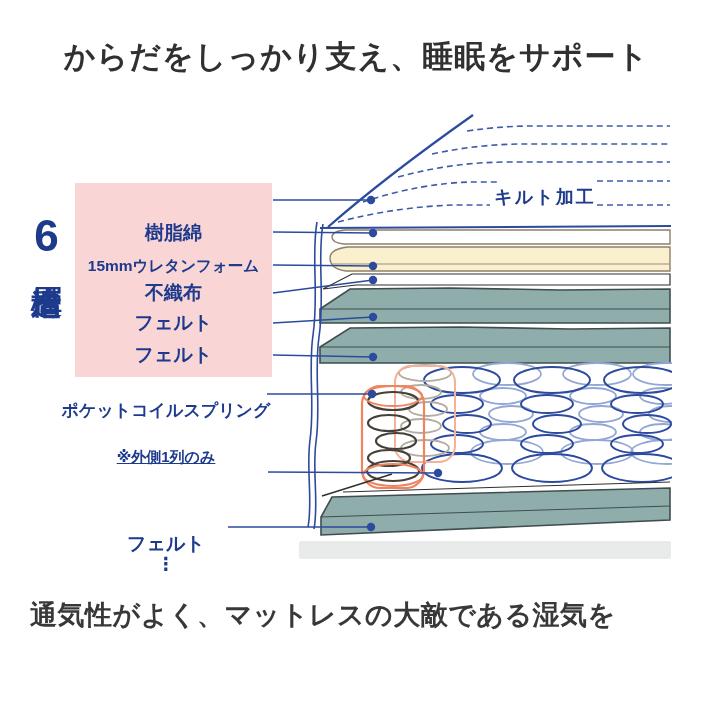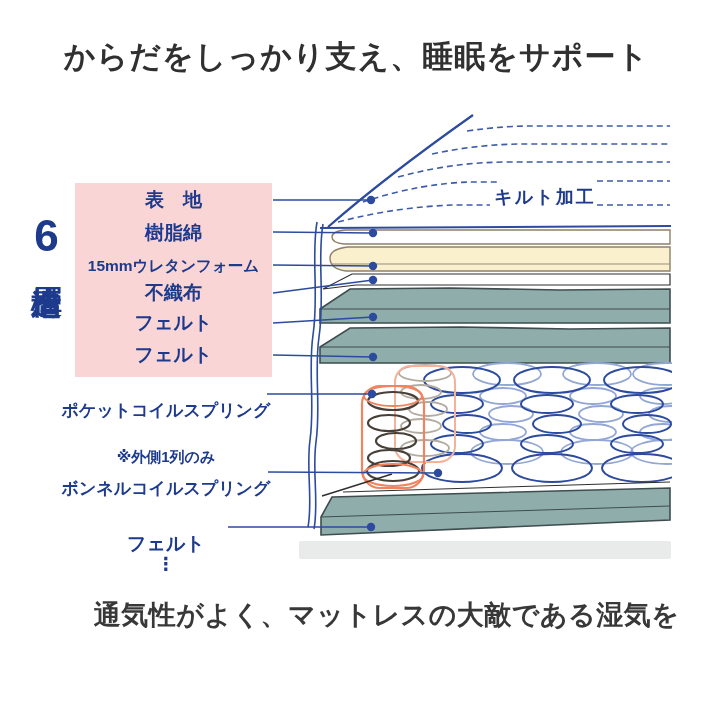--- a/index.html
+++ b/index.html
@@ -11,49 +11,47 @@
           color:#1d3a8c;font-weight:700;line-height:1;letter-spacing:1px;}
   .vlabel .num{font-size:44px;font-weight:700;}
   .vlabel .kanji{font-size:31px;}
   .pinkbox{position:absolute;left:75px;top:183px;width:197px;height:194px;background:#f9d5d5;}
   .pinkbox .row{position:absolute;left:0;width:100%;text-align:center;color:#1d3a8c;
                 font-weight:700;font-size:19px;line-height:22px;white-space:nowrap;}
   .pinkbox .row.small{font-size:15.5px;text-align:center;}
   .lowerlabels{position:absolute;left:60px;top:0;width:212px;height:713px;pointer-events:none;margin-top:16px;}
   .lowerlabels .row{position:absolute;left:0;width:100%;text-align:center;color:#1d3a8c;
                     font-weight:700;white-space:nowrap;}
-  .footer{position:absolute;top:597px;left:0;width:713px;text-align:center;
+  .footer{position:absolute;top:597px;left:0;width:713px;
           color:#383838;font-size:27px;font-weight:600;line-height:37px;letter-spacing:0.5px;}
   .footer .l1{transform:translateX(30px);}
   svg.diagram{position:absolute;left:0;top:0;}
 </style>
 </head>
 <body>
 
 <div class="page">
 
   <div class="title">からだをしっかり支え、睡眠をサポート</div>
 
   <div class="vlabel">
     <span class="num">6</span><span class="kanji">層構造</span>
   </div>
 
   <div class="pinkbox">
-    <div class="row" style="top:6px">表　地</div>
     <div class="row" style="top:39px">樹脂綿</div>
     <div class="row small" style="top:72px">15mmウレタンフォーム</div>
     <div class="row" style="top:99px">不織布</div>
     <div class="row" style="top:129px">フェルト</div>
     <div class="row" style="top:161px">フェルト</div>
   </div>
 
   <div class="lowerlabels">
     <div class="row" style="top:383px;font-size:17px;">ポケットコイルスプリング</div>
-    <div class="row" style="top:432px;font-size:15px;">※外側1列のみ</div>
-    <div class="row" style="top:461px;font-size:17px;">ボンネルコイルスプリング</div>
+    <div class="row" style="top:432px;font-size:15px;text-decoration:underline;">※外側1列のみ</div>
     <div class="row" style="top:515px;font-size:19px;">フェルト</div>
     <div class="row" style="top:537px;font-size:18px;">⋮</div>
   </div>
 
   <svg class="diagram" width="713" height="713" viewBox="0 0 713 713">
     <defs>
       <clipPath id="springsClip">
           <rect x="318" y="360" width="354" height="130"></rect>
         </clipPath>
       <g id="coilF" fill="none" stroke="#2c4b9e" stroke-width="2">

